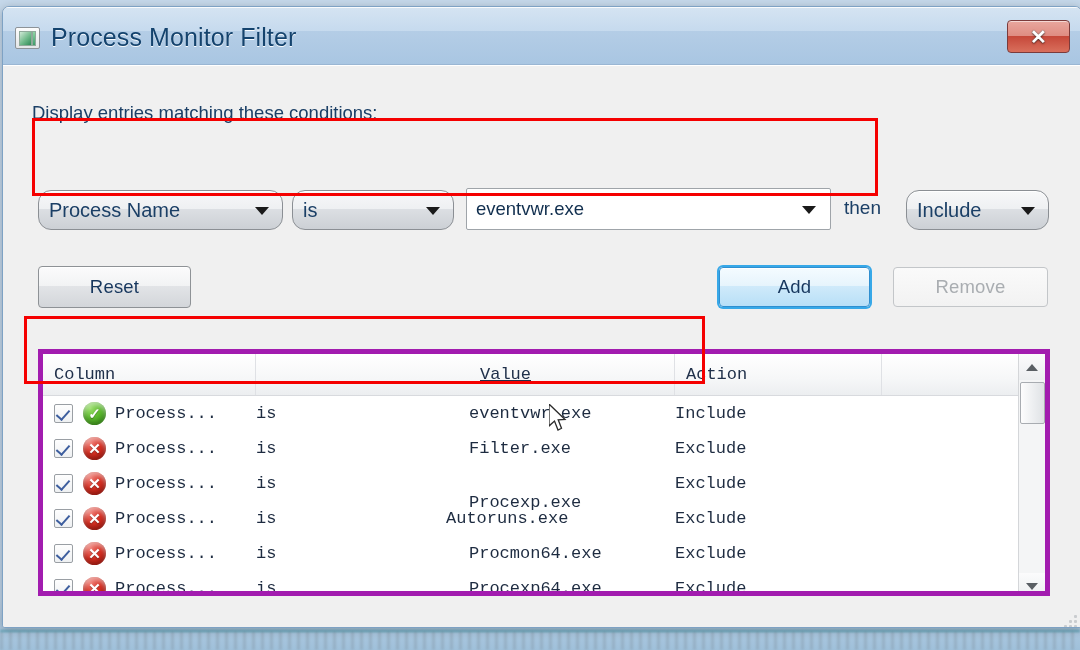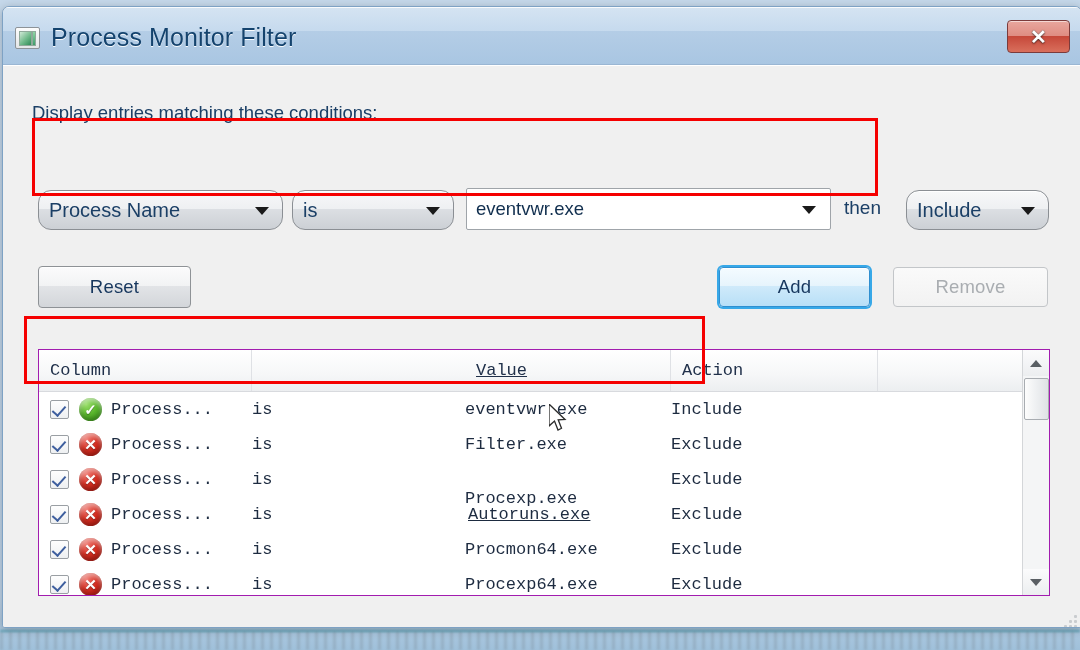--- a/index.html
+++ b/index.html
@@ -206,21 +206,21 @@
   }
   #btn-reset  { left: 35px;  top: 200px; width: 153px; height: 42px; }
   #btn-add    { left: 716px; top: 201px; width: 151px; height: 40px; }
   #btn-remove { left: 890px; top: 201px; width: 155px; height: 40px; }
 
   
   #list {
     position: absolute;
     left: 35px; top: 283px; width: 1012px; height: 247px;
     box-sizing: border-box;
-    border: 1px solid #a21caf;
+    border: 5px solid #a21caf;
     background: #ffffff;
     overflow: hidden;
   }
   #list-header {
     position: relative;
     height: 41px;
     background: linear-gradient(to bottom, #ffffff 0%, #f6f7f8 60%, #eceef0 100%);
     border-bottom: 1px solid #d8dade;
   }
   #list-header .col {
@@ -440,21 +440,21 @@
           <span class="cell" style="left:632px;">Exclude</span>
         </div>
 
         <div class="row">
           <span class="chk"></span>
           <span class="badge exc">
               <span class="mark">✕</span>
             </span>
           <span class="cell" style="left:72px;">Process...</span>
           <span class="cell" style="left:213px;">is</span>
-          <span class="cell" style="left:429px;text-decoration:underline;">Autoruns.exe</span>
+          <span class="cell" style="left:403px;">Autoruns.exe</span>
           <span class="cell" style="left:632px;">Exclude</span>
         </div>
 
         <div class="row">
           <span class="chk"></span>
           <span class="badge exc">
               <span class="mark">✕</span>
             </span>
           <span class="cell" style="left:72px;">Process...</span>
           <span class="cell" style="left:213px;">is</span>

